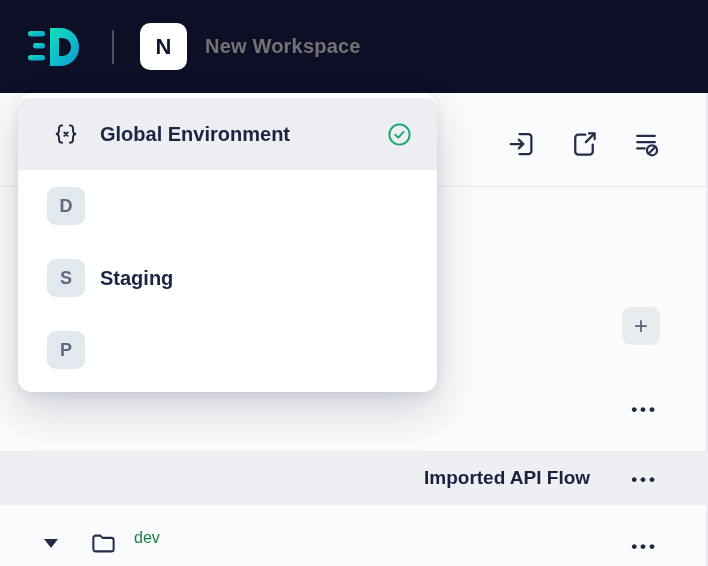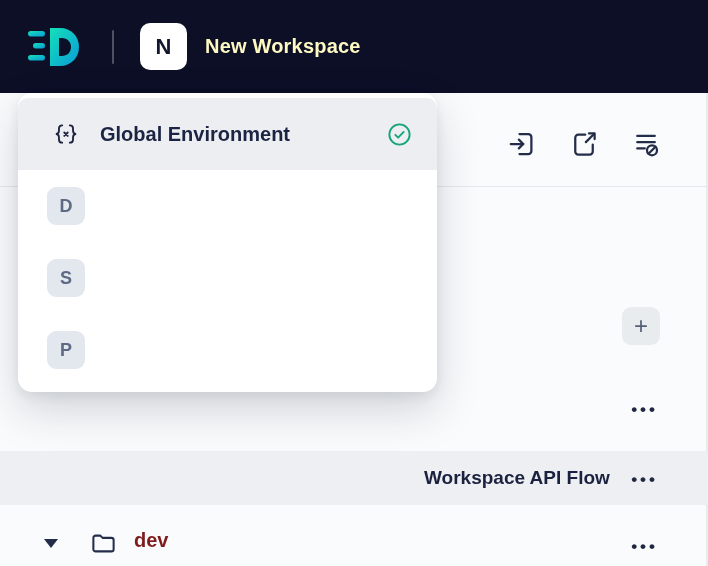--- a/index.html
+++ b/index.html
@@ -15,21 +15,21 @@
     padding:0 0 0 26px;box-sizing:border-box;
   }
   .logo{width:58px;height:46px;flex:0 0 auto;}
   .topbar-divider{width:2px;height:34px;background:rgba(255,255,255,.28);
     border-radius:1px;margin:0 26px 0 28px;}
   .ws-badge{
     width:47px;height:47px;border-radius:10px;background:#ffffff;
     display:flex;align-items:center;justify-content:center;
     font-size:22px;font-weight:700;color:#12172e;
   }
-  .ws-name{margin-left:18px;color:#fef9c3;font-size:20px;font-weight:700;letter-spacing:.2px;}
+  .ws-name{margin-left:18px;color:#737373;font-size:20px;font-weight:700;letter-spacing:.2px;}
   
   .content{position:absolute;top:93px;left:0;right:0;bottom:0;background:#fafbfc;}
   .content-right-edge{position:absolute;top:0;right:0;bottom:0;width:2px;background:#e9ebee;}
   .hdiv{position:absolute;top:93px;left:0;right:0;height:1px;background:#e6e8ec;z-index:2;}
   
   .env-pill{
     position:absolute;top:27px;left:18px;width:335px;height:47px;
     background:#e8ebf0;border-radius:12px;display:flex;align-items:center;
     padding:0 14px;box-sizing:border-box;cursor:pointer;z-index:3;
   }
@@ -80,21 +80,21 @@
   }
   .hl-row .overflow-dots{position:absolute;right:50px;top:20px;}
   .folder-row{position:absolute;top:427px;left:0;right:0;height:46px;z-index:1;}
   .tri-down{
     position:absolute;left:44px;top:19px;width:0;height:0;cursor:pointer;
     border-left:7px solid transparent;border-right:7px solid transparent;
     border-top:9px solid #232c49;
   }
   .folder-ic{position:absolute;left:90px;top:10px;}
   .folder-name{
-    position:absolute;left:134px;top:9px;font-size:20px;font-weight:700;color:#7f1d1d;
+    position:absolute;left:134px;top:9px;font-size:16px;font-weight:400;color:#15803d;
   }
   .folder-row .overflow-dots{position:absolute;right:50px;top:18px;}
 </style>
 </head>
 <body>
 
 <div class="stage">
 
   <div class="topbar">
     <svg class="logo" viewBox="0 0 58 46">
@@ -159,21 +159,21 @@
       </div>
     </div>
 
     <div class="hdiv"></div>
 
     <div class="plus-btn">+</div>
 
     <div class="overflow-dots dots-1">•••</div>
 
     <div class="hl-row">
-      <span class="hl-label">Workspace API Flow</span>
+      <span class="hl-label">Imported API Flow</span>
       <span class="overflow-dots">•••</span>
     </div>
 
     <div class="folder-row">
       <span class="tri-down"></span>
       <span class="folder-ic">
         <svg width="27" height="27" viewBox="0 0 24 24" fill="none" stroke="#232c49" stroke-width="1.8" stroke-linecap="round" stroke-linejoin="round">
           <path d="M3 7a2 2 0 0 1 2-2h4.2l2 2H19a2 2 0 0 1 2 2v8a2 2 0 0 1-2 2H5a2 2 0 0 1-2-2z"></path>
         </svg>
       </span>
@@ -206,20 +206,21 @@
     <div class="dd-row">
       <span class="dd-icon-col">
         <span class="letter-badge">D</span>
       </span>
     </div>
 
     <div class="dd-row">
       <span class="dd-icon-col">
         <span class="letter-badge">S</span>
       </span>
+      <span class="dd-label">Staging</span>
     </div>
 
     <div class="dd-row">
       <span class="dd-icon-col">
         <span class="letter-badge">P</span>
       </span>
     </div>
 
   </div>
 

